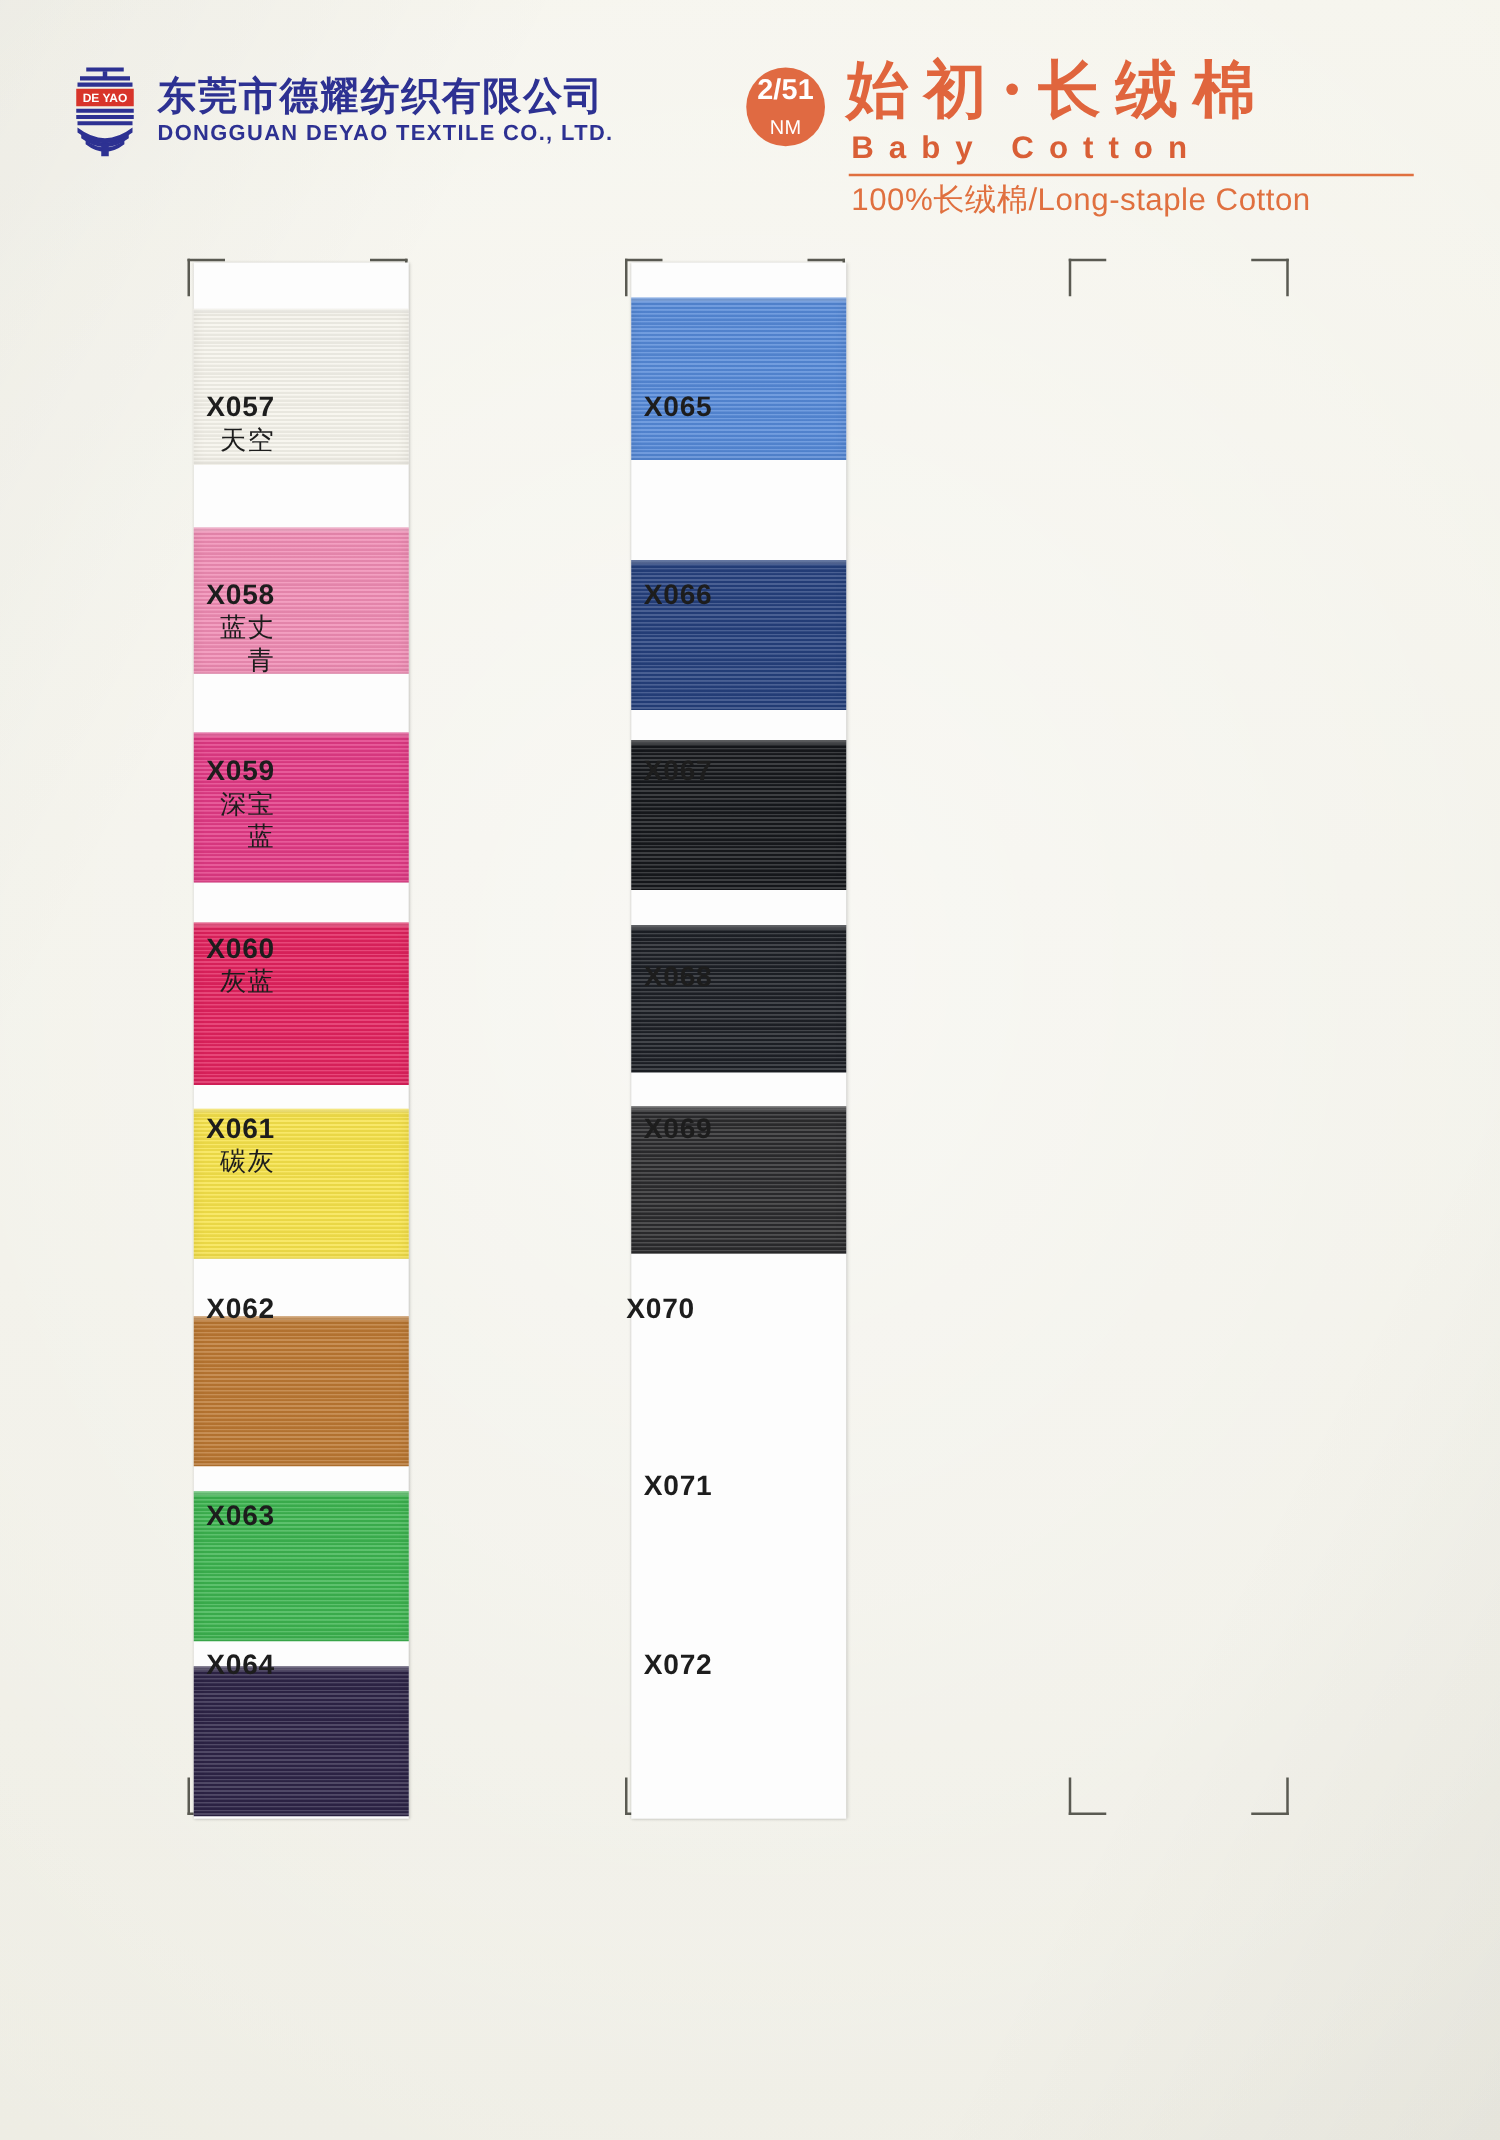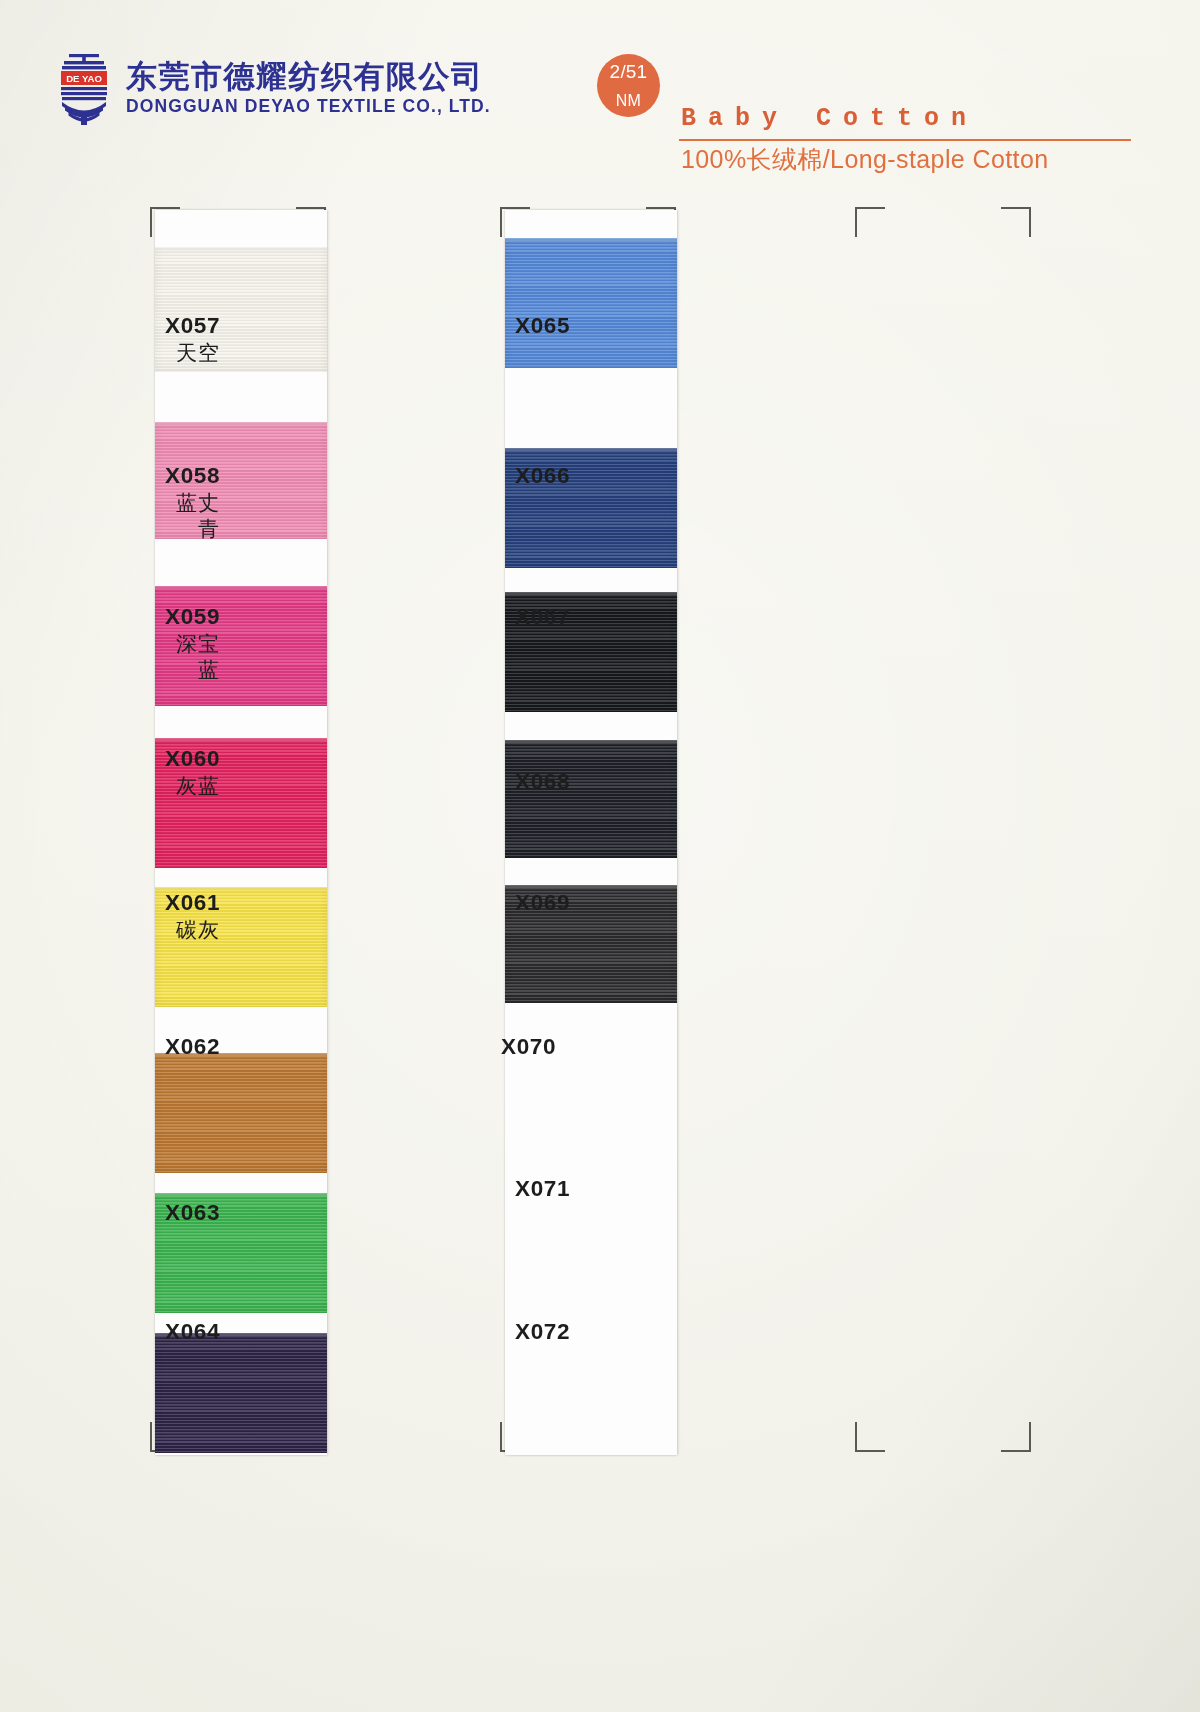--- a/index.html
+++ b/index.html
@@ -33,32 +33,32 @@
     font-size:17.5px;font-weight:bold;color:#2d3192;letter-spacing:1.1px;
     white-space:nowrap;
   }
 
   .brand-block{position:absolute;left:597px;top:47px;width:555px;height:115px;}
   .nm-badge{
     position:absolute;left:0;top:7px;width:63px;height:63px;border-radius:50%;
     background:#e06a42;color:#fff;display:flex;flex-direction:column;
     align-items:center;justify-content:center;line-height:1.02;
   }
-  .nm-top{font-size:19px;font-weight:normal;letter-spacing:.2px;}
+  .nm-top{font-size:23px;font-weight:bold;letter-spacing:.2px;}
   .nm-bot{font-size:16px;font-weight:normal;letter-spacing:.2px;margin-top:11px;}
 
   .brand-cn{
     position:absolute;left:80px;top:-3px;
     font-family:"DejaVu Serif","Liberation Serif",serif;
     font-size:50px;font-weight:bold;color:#e0653d;letter-spacing:12px;
     white-space:nowrap;line-height:1.1;
   }
   .brand-en{
     position:absolute;left:84px;top:57px;
-    font-family:Liberation Mono, monospace;
+    font-family:Liberation Sans, sans-serif;
     font-size:25px;font-weight:bold;color:#d95f36;letter-spacing:12px;
     white-space:nowrap;
   }
   .brand-rule{position:absolute;left:82px;top:92px;width:452px;height:1.6px;background:#e0703f;}
   .brand-sub{
     position:absolute;left:84px;top:96px;
     font-size:25px;color:#e0703f;letter-spacing:.4px;white-space:nowrap;
   }
 
   
@@ -150,20 +150,21 @@
       <div class="cn-company">东莞市德耀纺织有限公司</div>
       <div class="en-company">DONGGUAN DEYAO TEXTILE CO., LTD.</div>
     </div>
   </div>
 
   <div class="brand-block">
     <div class="nm-badge">
       <span class="nm-top">2/51</span>
       <span class="nm-bot">NM</span>
     </div>
+    <div class="brand-cn">始初·长绒棉</div>
     <div class="brand-en">Baby Cotton</div>
     <div class="brand-rule"></div>
     <div class="brand-sub">100%长绒棉/Long-staple Cotton</div>
   </div>
 </div>
 
 <div class="crop tl" style="left:150px;top:207px;"></div>
 <div class="crop tr" style="left:296px;top:207px;"></div>
 <div class="crop tl" style="left:500px;top:207px;"></div>
 <div class="crop tr" style="left:646px;top:207px;"></div>

